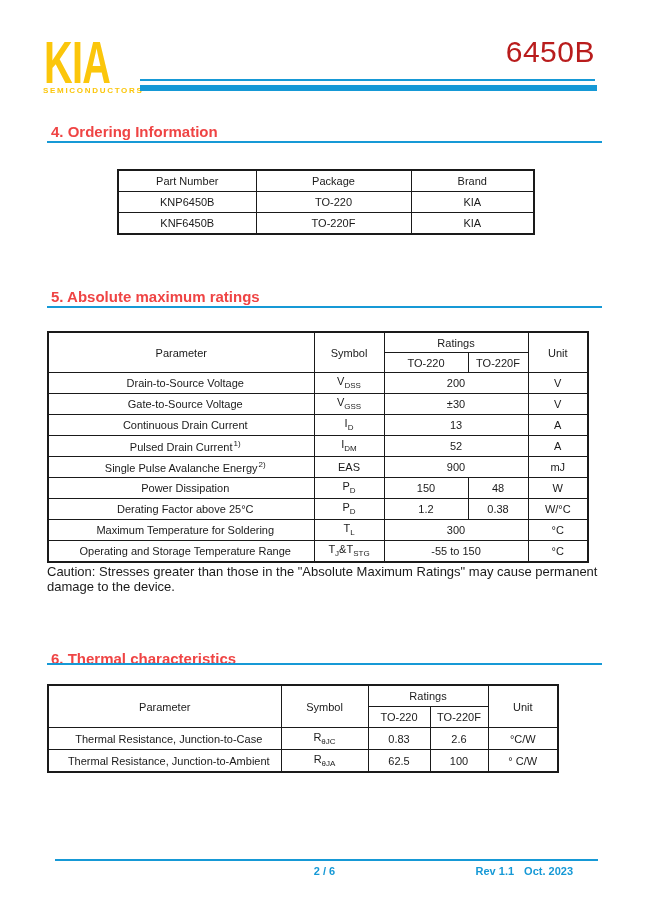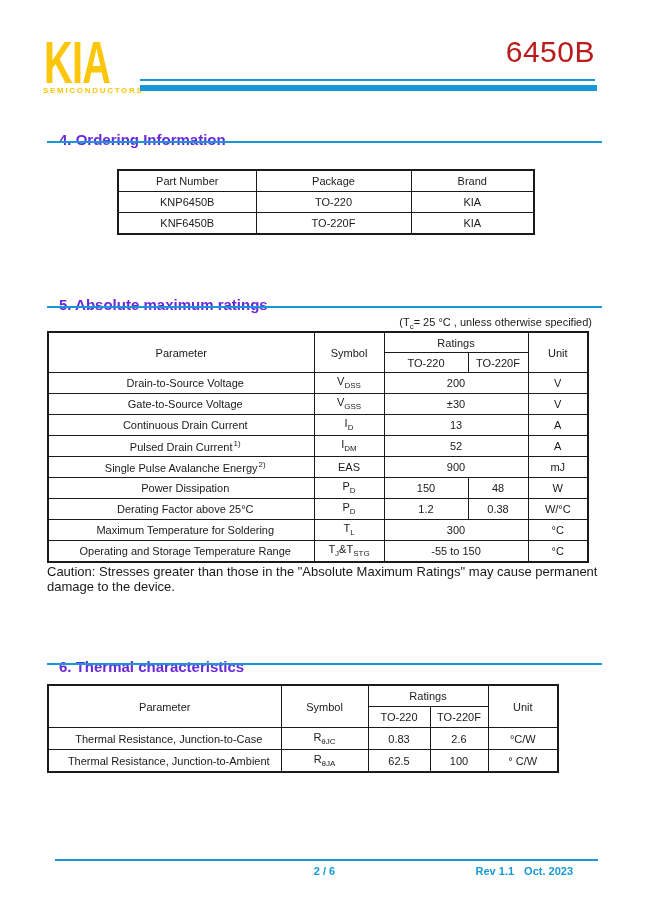--- a/index.html
+++ b/index.html
@@ -24,22 +24,22 @@
     font-size:13px; font-weight:bold; line-height:17px; color:#1699D6;
   }
   .part-number {
     position:absolute; right:54px; top:35px;
     font-size:30px; color:#b91c1c; letter-spacing:0.5px;
   }
   .rule-thin  { position:absolute; left:140px; width:455px; top:79px; height:2px; background:#1699D6; }
   .rule-thick { position:absolute; left:140px; width:457px; top:85px; height:6px; background:#1699D6; }
   
   .section-title {
-    position:absolute; left:47px; margin:12px;
-    font-size:15px; font-weight:bold; color:#6d28d9;
+    position:absolute; left:47px; margin:4px;
+    font-size:15px; font-weight:bold; color:#ef4444;
   }
   .title-rule { position:absolute; left:47px; width:555px; height:2px; background:#1699D6; }
   
   table { border-collapse:collapse; table-layout:fixed; position:absolute; border:2px solid #1a1a1a; }
   th,td {
     border:1px solid #1a1a1a; padding:0; height:20px;
     font-size:11px; font-weight:normal; text-align:center; vertical-align:middle;
     overflow:hidden; white-space:nowrap;
   }
   td.param { text-align:center; padding-left:8px; }
@@ -101,21 +101,20 @@
         <tr>
           <td>KNF6450B</td>
           <td>TO-220F</td>
           <td>KIA</td>
         </tr>
       </tbody>
   </table>
 
   <h2 class="section-title" style="top:284px">5. Absolute maximum ratings</h2>
   <div class="title-rule" style="top:306px"></div>
-  <div class="cond-note"><span>(T</span><sub>c</sub><span>= 25 °C , unless otherwise specified)</span></div>
   <table id="abs-table">
     <colgroup>
         <col style="width:266px">
         <col style="width:70px">
         <col style="width:84px">
         <col style="width:60px">
         <col style="width:60px">
       </colgroup>
     <thead>
       <tr>

